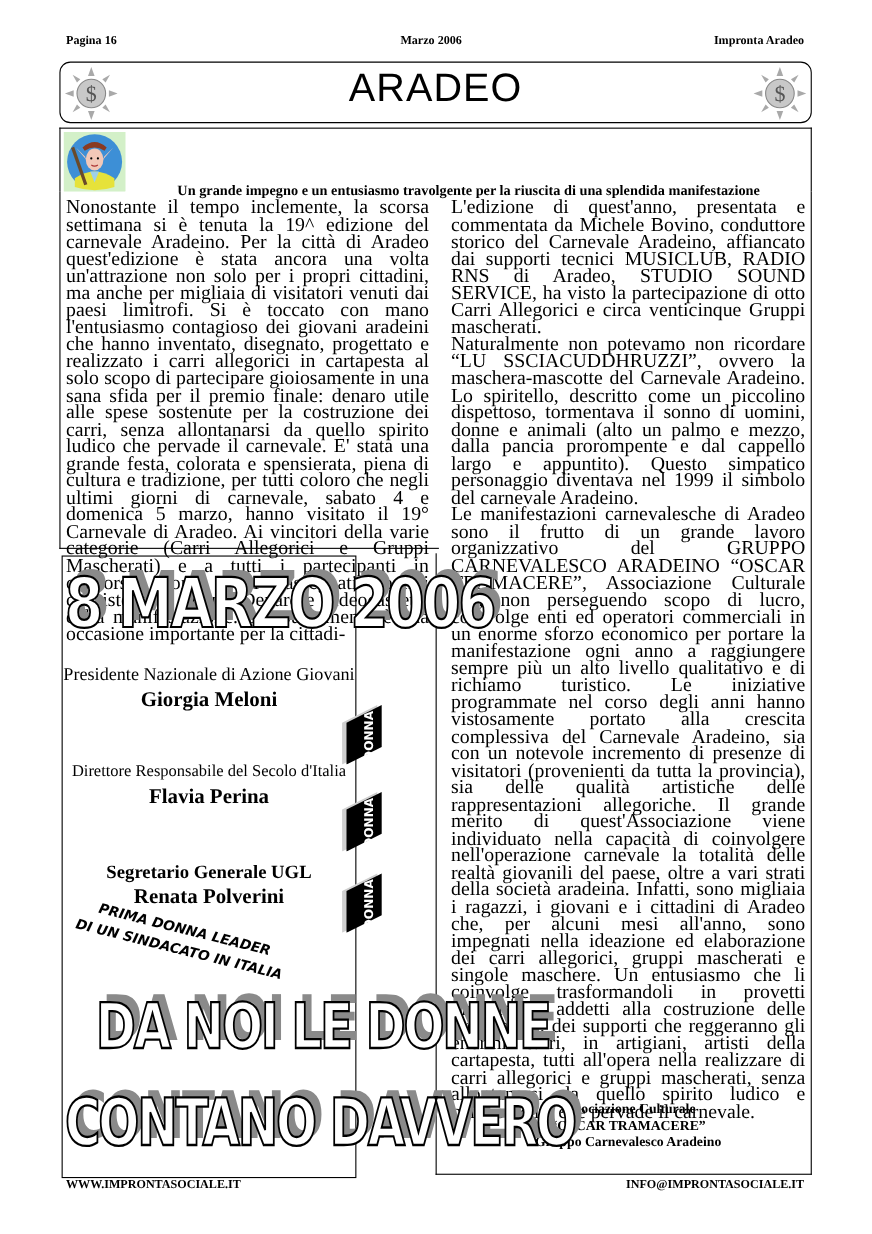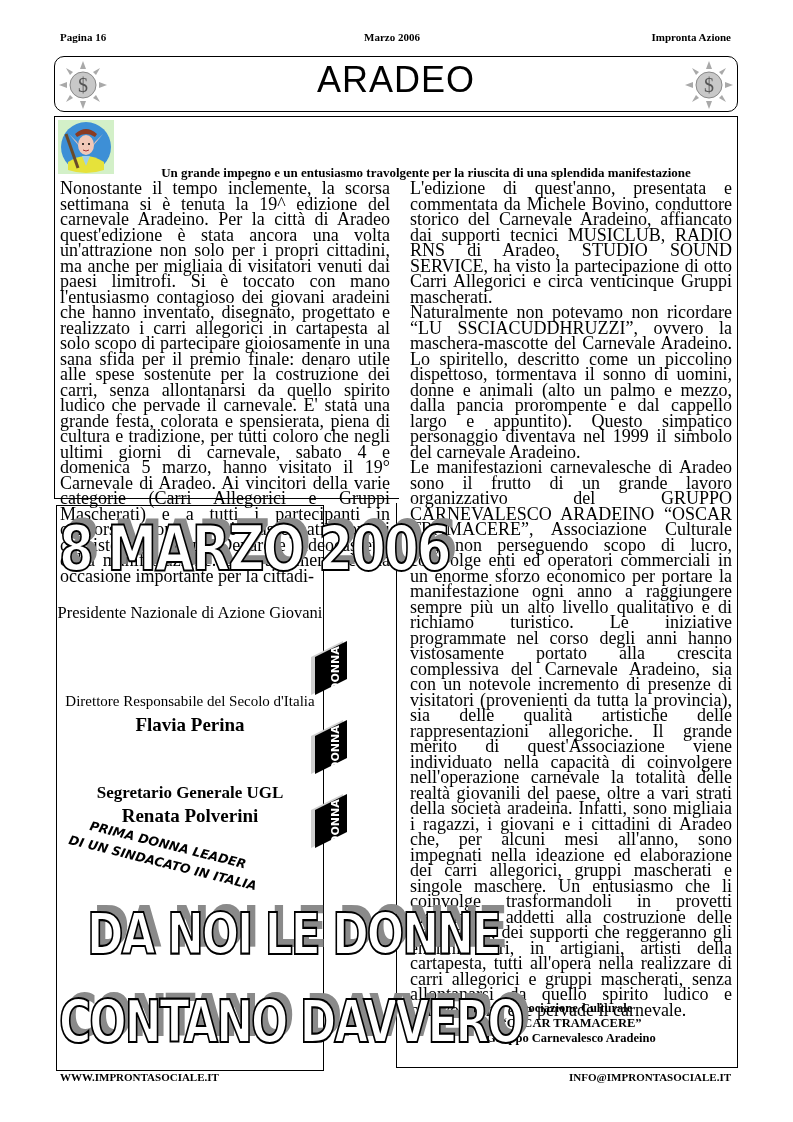--- a/index.html
+++ b/index.html
@@ -27,21 +27,21 @@
   .bubble-text { position: absolute; font-family: "DejaVu Sans", sans-serif; font-weight: bold; color: #fff; -webkit-text-stroke: 1.6px #000; text-shadow: 6px -5px 0 #8a8a8a; letter-spacing: -2px; white-space: nowrap; }
   .donna { position: absolute; width: 44px; height: 56px; }
   .leader { position: absolute; font-family: "DejaVu Sans", sans-serif; font-weight: bold; font-style: italic; font-size: 12.5px; white-space: nowrap; }
   .footer { top: 1071px; font-size: 11px; font-weight: bold; }
 </style>
 </head>
 <body>
 
 <div class="abs hdr" style="left:60px;">Pagina 16</div>
 <div class="abs hdr" style="left:364px;">Marzo 2006</div>
-<div class="abs hdr" style="right:62px;">Impronta Azione</div>
+<div class="abs hdr" style="right:62px;">Impronta Aradeo</div>
 
 <div class="abs banner">
   <svg class="emblem" style="left:4px;" viewBox="0 0 48 48">
     <g fill="#a9a9a9">
       <polygon points="24,0 27,8 21,8"></polygon>
         <polygon points="24,48 27,40 21,40"></polygon>
       <polygon points="0,24 8,21 8,27"></polygon>
         <polygon points="48,24 40,21 40,27"></polygon>
       <polygon points="7,7 14,11 11,14"></polygon>
         <polygon points="41,7 34,11 37,14"></polygon>
@@ -103,20 +103,21 @@
 <div class="abs sign">
   <div>Associazione Culturale</div>
   <div>“OSCAR TRAMACERE”</div>
   <div>Gruppo Carnevalesco Aradeino</div>
 </div>
 
 <div class="abs ad-box">
   <div class="bubble-text" style="left:2px; top:14px; font-size:50px; transform:scaleY(1.25);">8 MARZO 2006</div>
 
   <div class="ad-role" style="top:97px;">Presidente Nazionale di Azione Giovani</div>
+  <div class="ad-name" style="top:120px;">Giorgia Meloni</div>
   <svg class="donna" style="left:248px; top:133px;" viewBox="0 0 44 56">
     <polygon points="6,18 38,2 38,40 6,56" fill="#cfcfcf"></polygon>
     <polygon points="10,18 42,2 42,40 10,56" fill="#000"></polygon>
     <text x="26" y="38" text-anchor="middle" font-size="11" font-weight="bold" fill="#fff" font-family="DejaVu Sans, sans-serif" transform="rotate(-90 26 30)">DONNA</text>
   </svg>
 
   <div class="ad-role" style="top:187px; font-size:15px;">Direttore Responsabile del Secolo d'Italia</div>
   <div class="ad-name" style="top:208px;">Flavia Perina</div>
   <svg class="donna" style="left:248px; top:212px;" viewBox="0 0 44 56">
     <polygon points="6,18 38,2 38,40 6,56" fill="#cfcfcf"></polygon>

